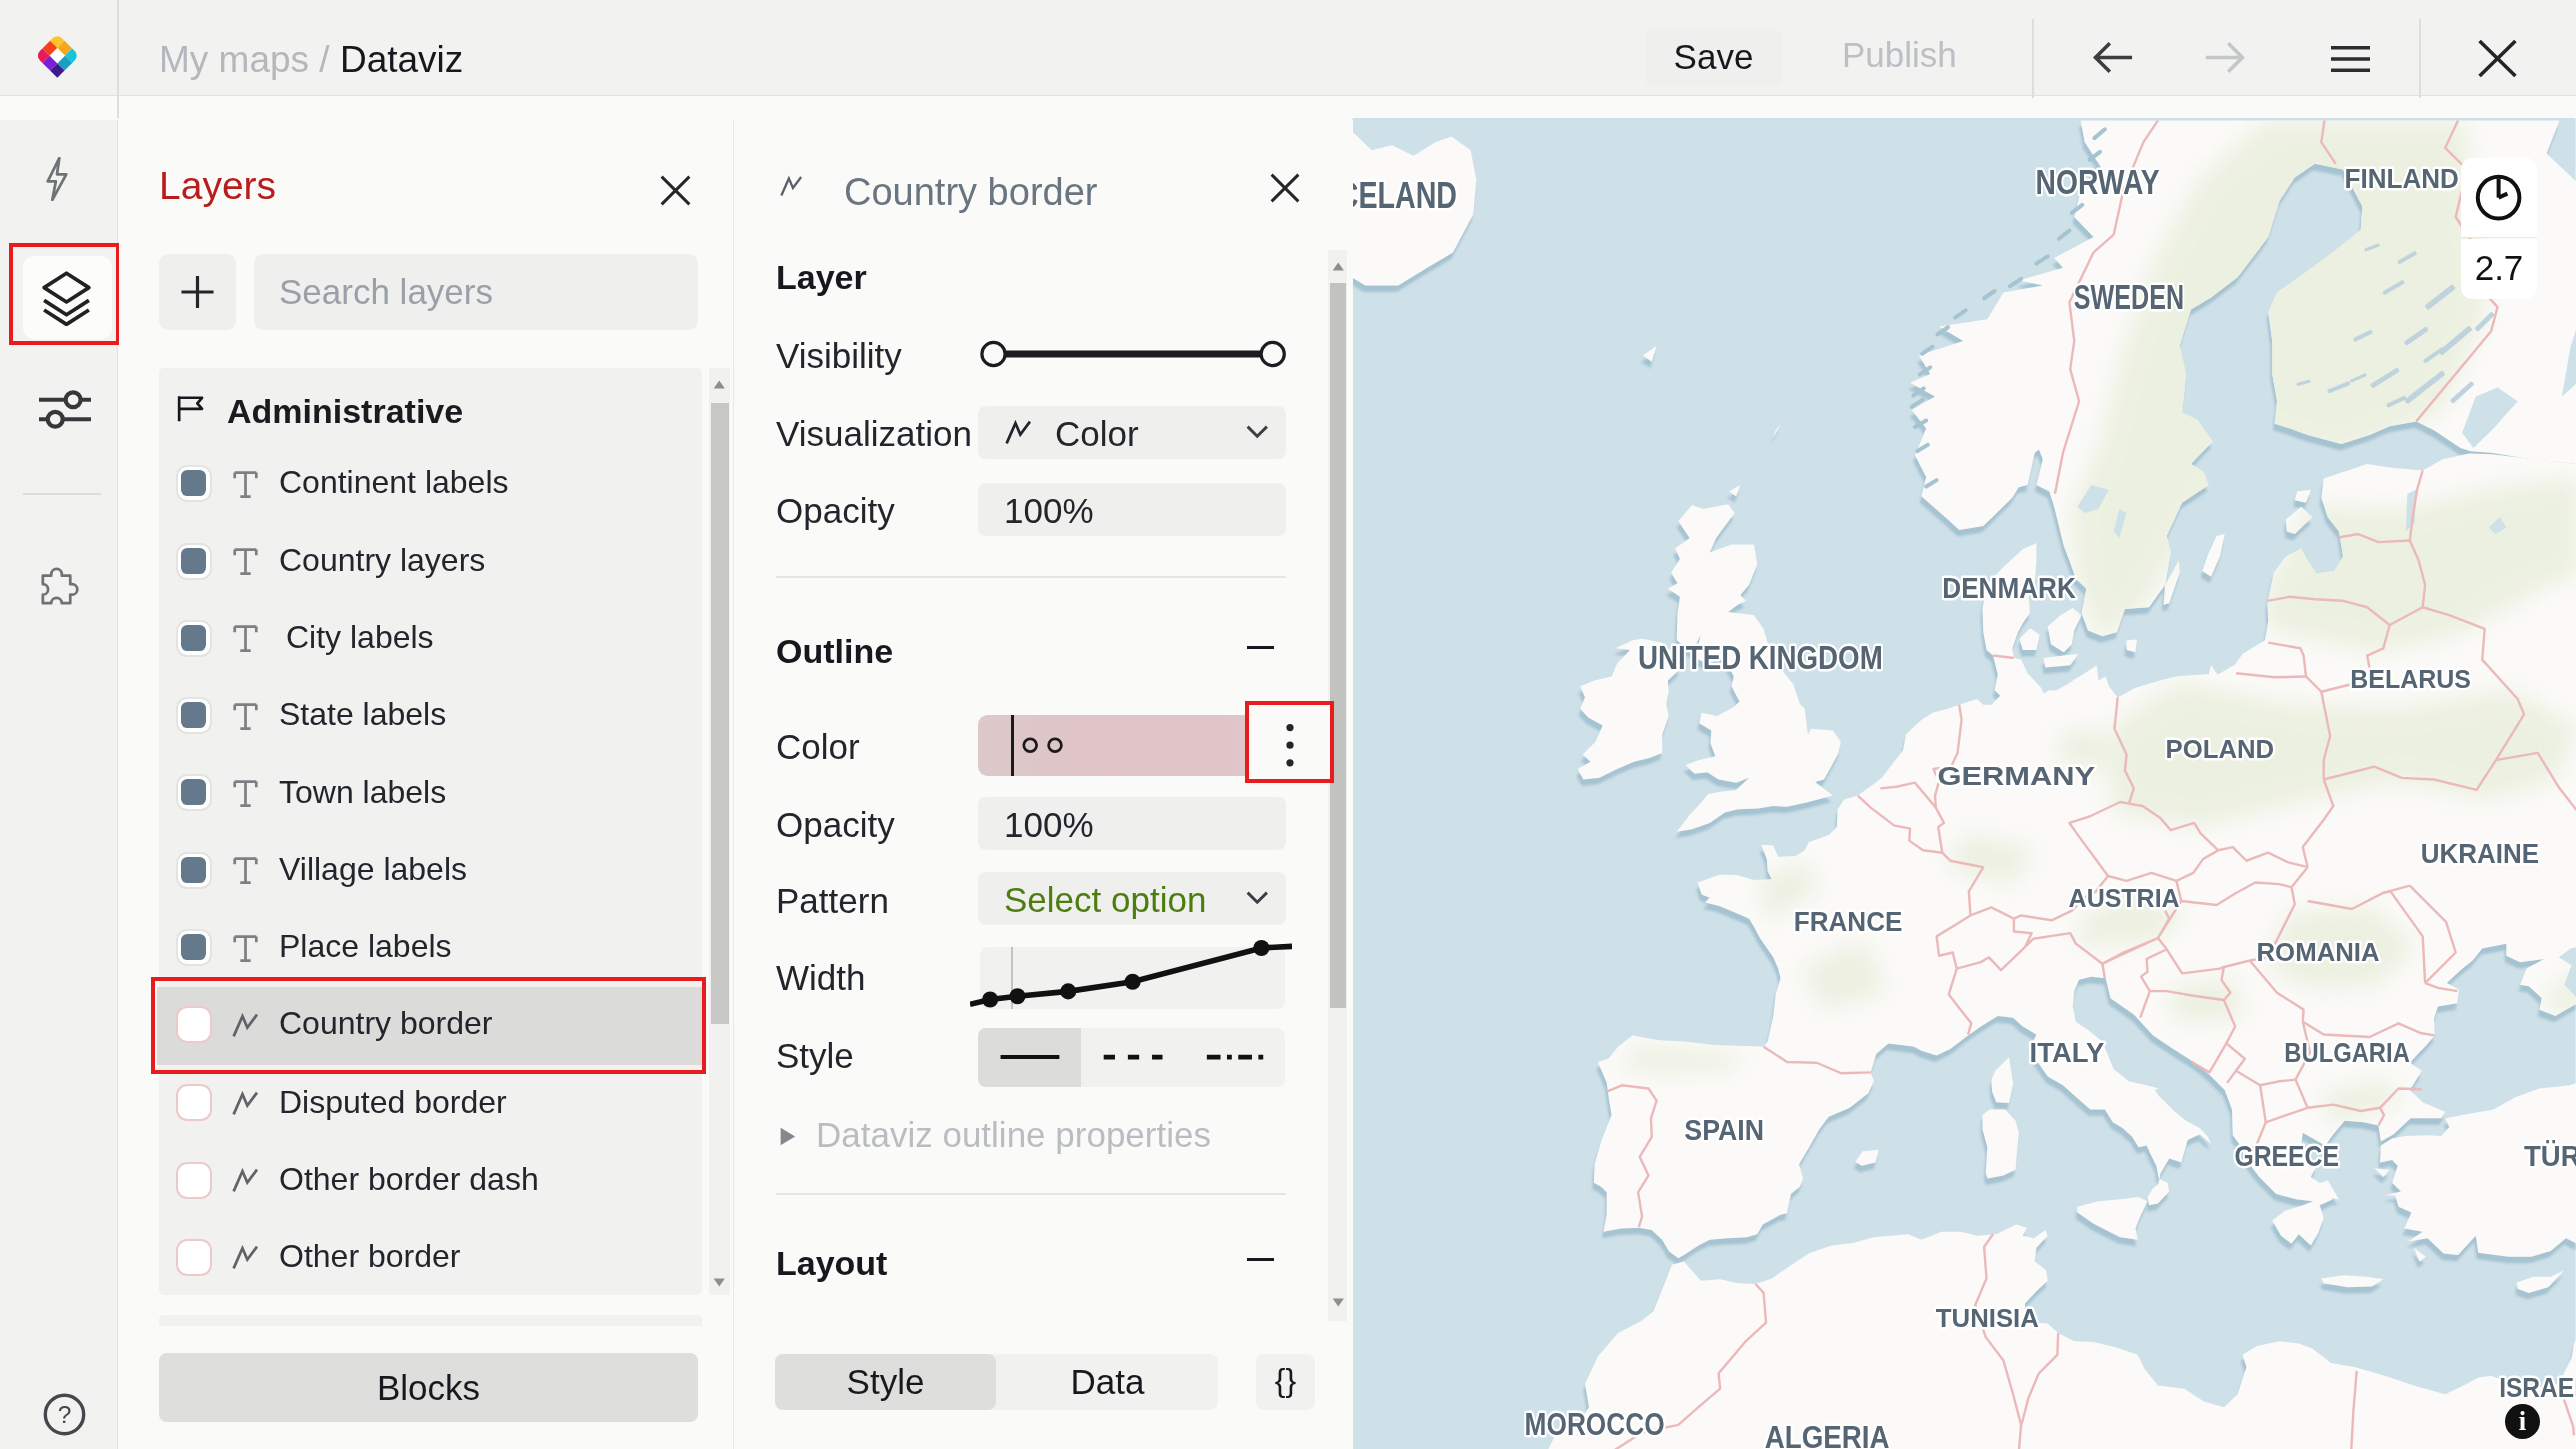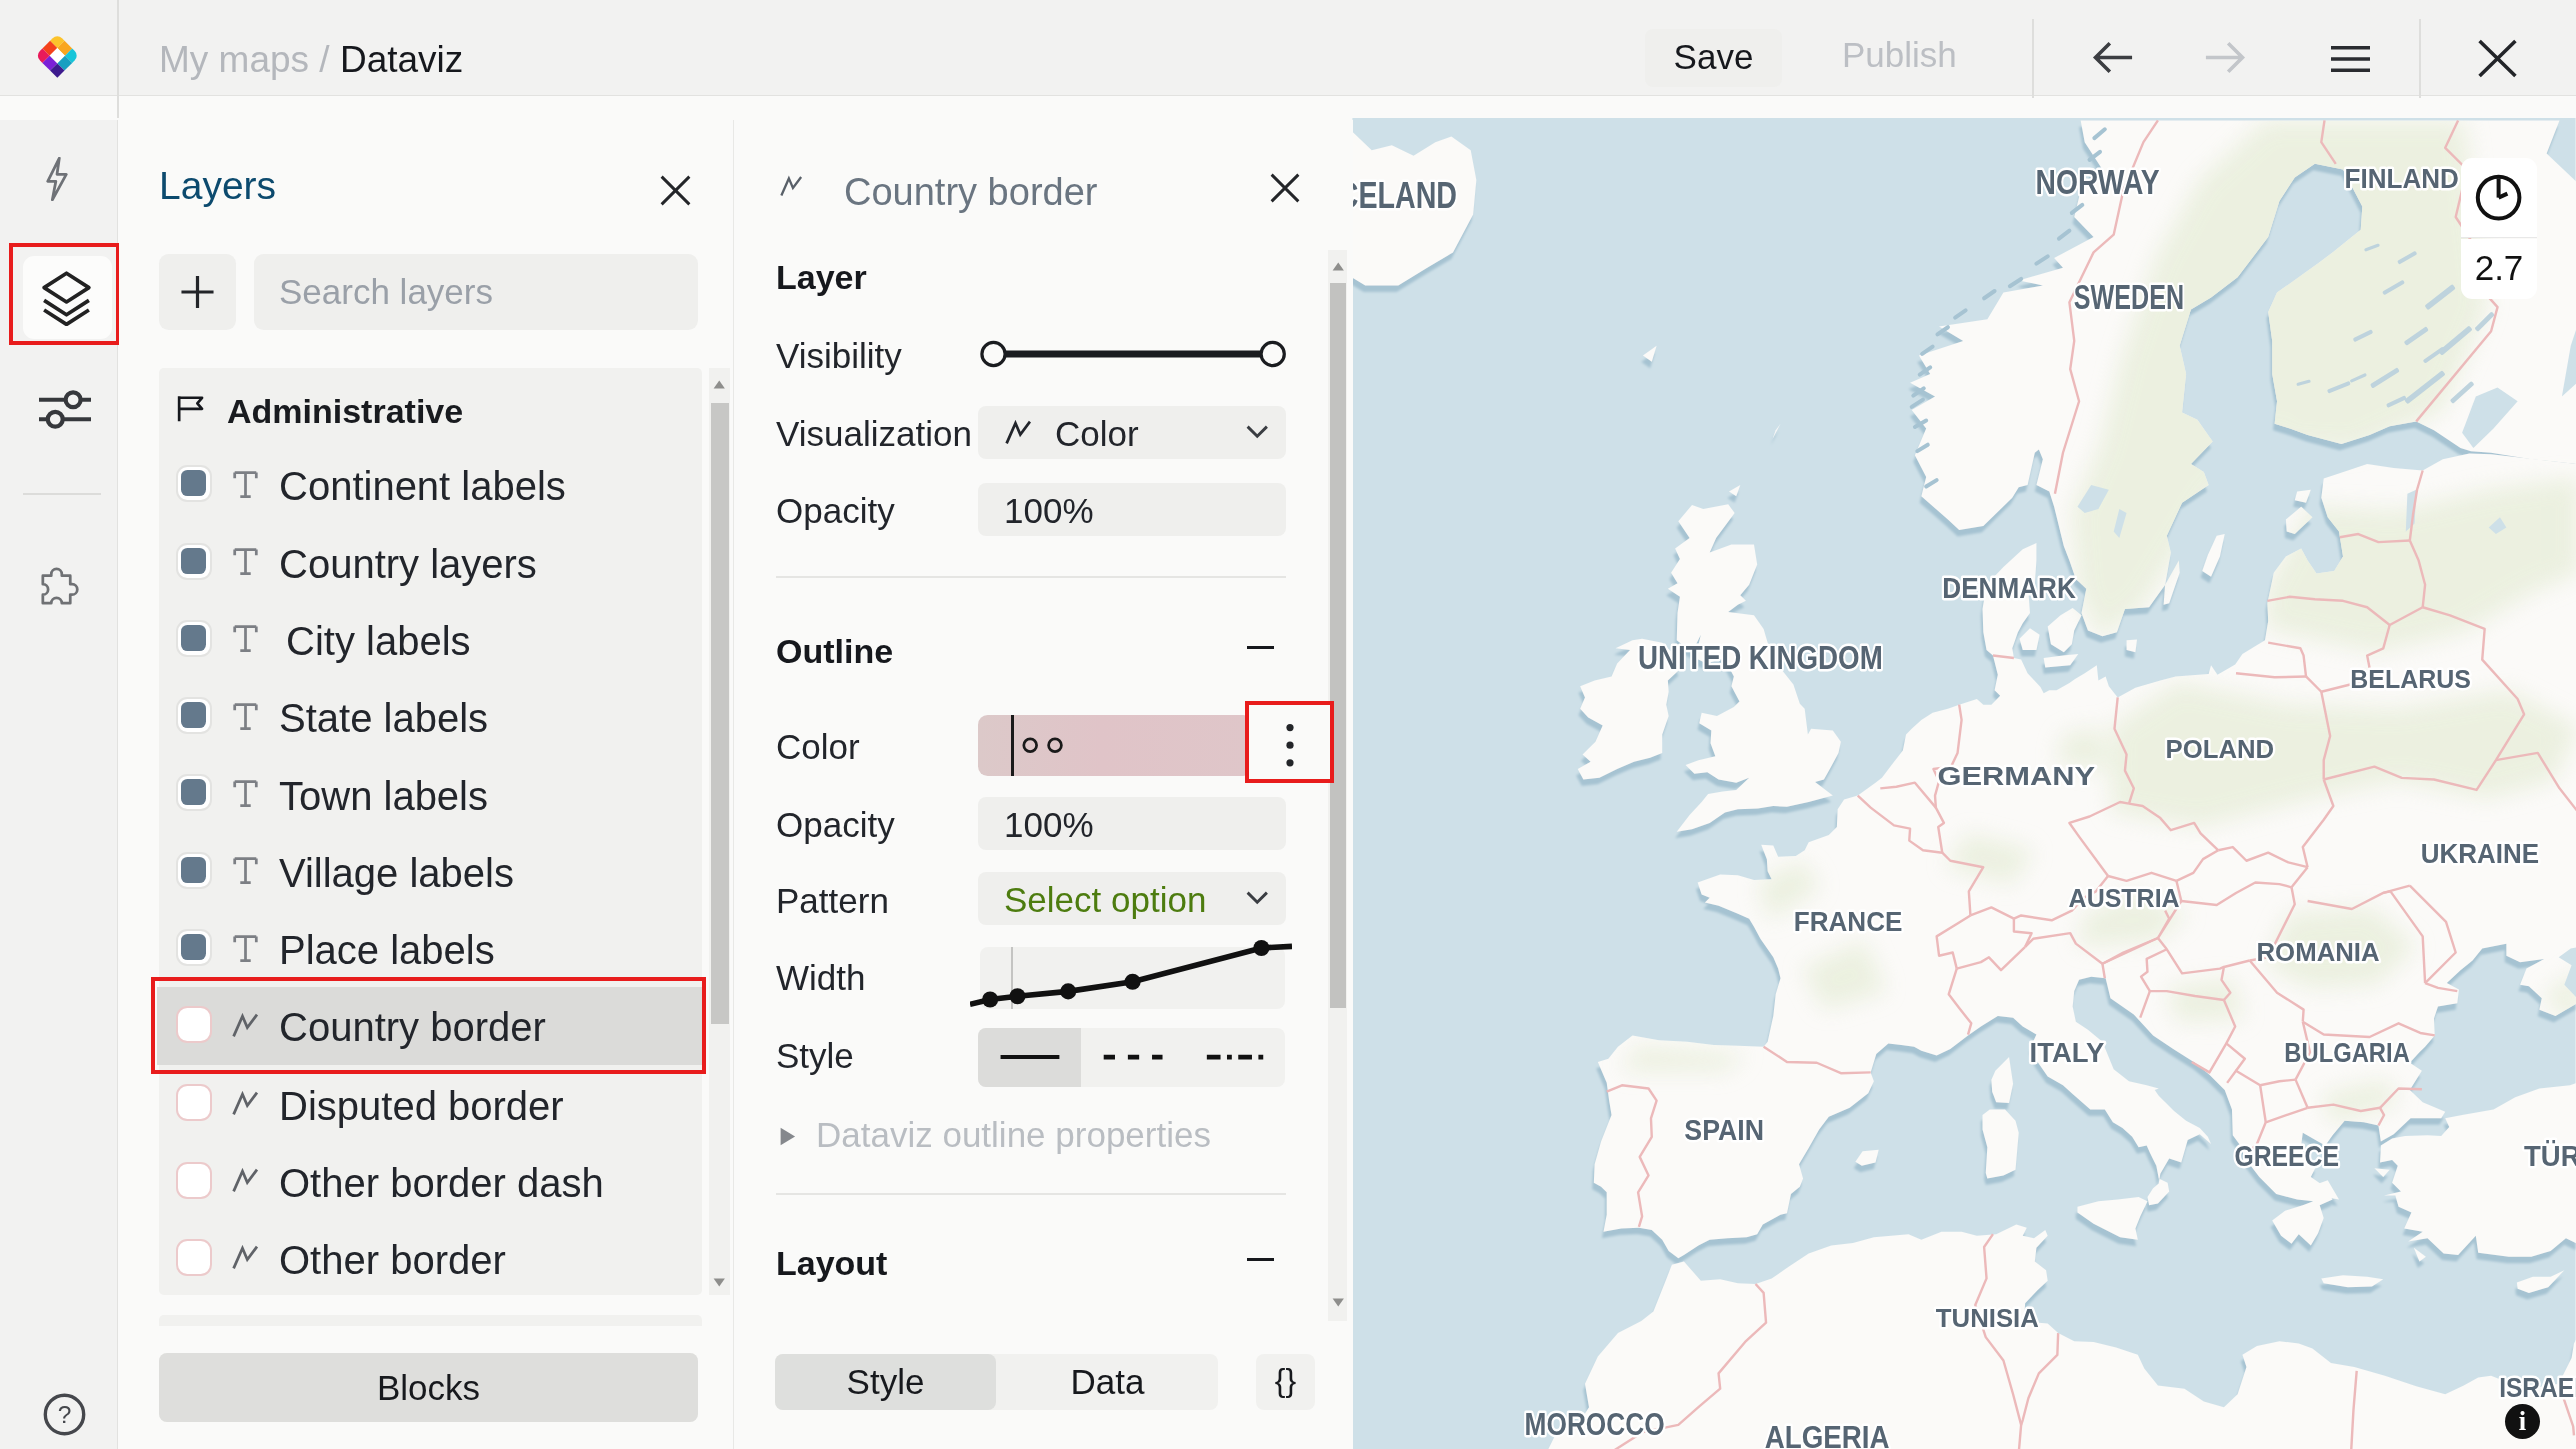--- a/index.html
+++ b/index.html
@@ -10,33 +10,33 @@
 #mapwrap{position:absolute;left:1352px;top:118px;width:1224px;height:1331px;overflow:hidden}
 .crumb{position:absolute;top:39px;left:159px;font-size:37px;color:#b4b7bc}
 .crumb b{color:#16181d;font-weight:normal}
 .btn-save{position:absolute;left:1645px;top:29px;width:137px;height:58px;background:#efefed;border-radius:8px;font-size:35px;color:#16181d;text-align:center;line-height:56px}
 .pub{position:absolute;left:1842px;top:35px;font-size:35px;color:#bcbfc4}
 .vline{position:absolute;top:19.3px;width:1.6px;height:79px;background:#dededc}
 svg.ic{display:block}
 #logo{position:absolute;left:35px;top:32px;width:45px;height:52px}
 #logo .cell{position:absolute;width:15.3px;height:15.3px}
 #logoRot{position:absolute;left:7.2px;top:0.8px;width:46px;height:46px;transform:rotate(45deg) scale(0.68);transform-origin:15.3px 15.3px}
-#ltitle{position:absolute;left:159px;top:164px;font-size:39px;color:#0c4a6e}
+#ltitle{position:absolute;left:159px;top:164px;font-size:39px;color:#b91c1c}
 #addbtn{position:absolute;left:159px;top:254px;width:77px;height:76px;background:#efefed;border-radius:9.7px}
 #searchbox{position:absolute;left:254px;top:254px;width:444px;height:76px;background:#efefed;border-radius:9.7px;font-size:35px;color:#9aa0a8;line-height:76px;padding-left:25px}
 #listbox{position:absolute;left:159px;top:368px;width:543px;height:927px;background:#f1f1ef;border-radius:4.8px}
 #lscroll{position:absolute;left:709px;top:368px;width:21px;height:927px;background:#f1f1ef}
 #lthumb{position:absolute;left:711px;top:403px;width:17.7px;height:621px;background:#c7c7c5}
 .hdr{position:absolute;left:176px;font-size:34px;font-weight:bold;color:#191b1f}
 .rowhl{position:absolute;left:157px;top:987px;width:546px;height:78px;background:#dbdbd9}
 .redbox{position:absolute;border:4.8px solid #e81c1c}
 .cb{position:absolute;width:36px;height:37px;background:#fff;border:2.4px solid #e3e3e1;border-radius:11.3px}
 .cb .in{position:absolute;left:3.2px;top:3.2px;width:25px;height:26px;background:#64798c;border-radius:6.4px}
 .cbp{border-color:#eccacb}
-.rlabel{position:absolute;font-size:40px;color:#22252b}
+.rlabel{position:absolute;font-size:32px;color:#22252b}
 #tabs{position:absolute;left:159px;top:1353px;width:539px;height:69px;background:#f4f4f2;border-radius:8px;display:flex}
 #tabs .tab{flex:1;text-align:center;line-height:69px;font-size:35px;color:#17191d}
 #tabs .sel{background:#dededc;border-radius:8px}
 
 #mtitle{position:absolute;left:844px;top:171px;font-size:38px;color:#6a7581}
 .mh{position:absolute;left:776px;font-size:34px;font-weight:bold;color:#16181d}
 .mlabel{position:absolute;left:776px;font-size:35px;color:#22252b}
 .mbox{position:absolute;left:978px;width:308px;height:53px;background:#efefed;border-radius:8px;font-size:35px;color:#22252b}
 .mdiv{position:absolute;left:776px;width:510px;height:1.6px;background:#e5e5e3}
 .minus{position:absolute;left:1247px;width:27px;height:3.2px;background:#16181d}

